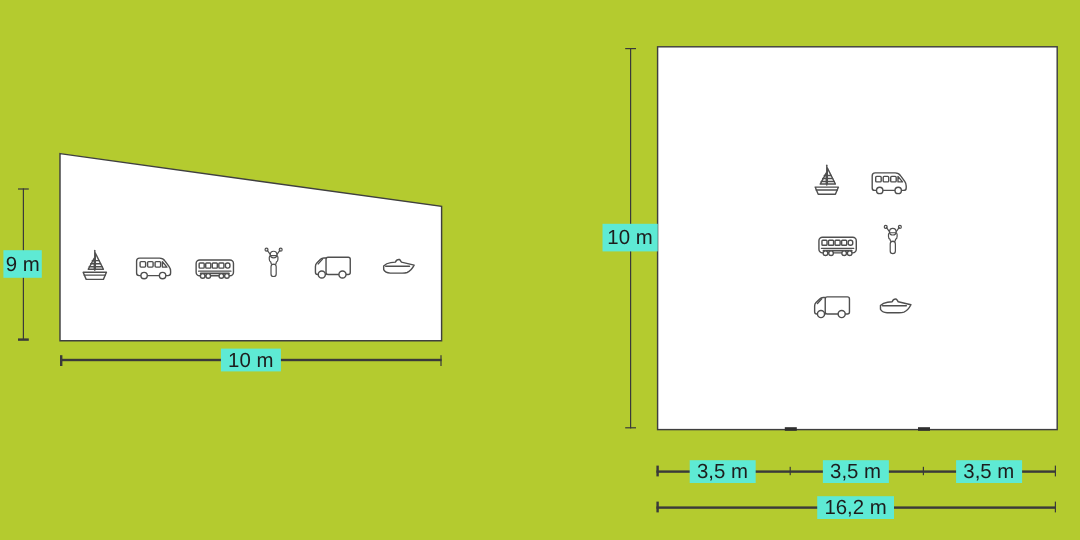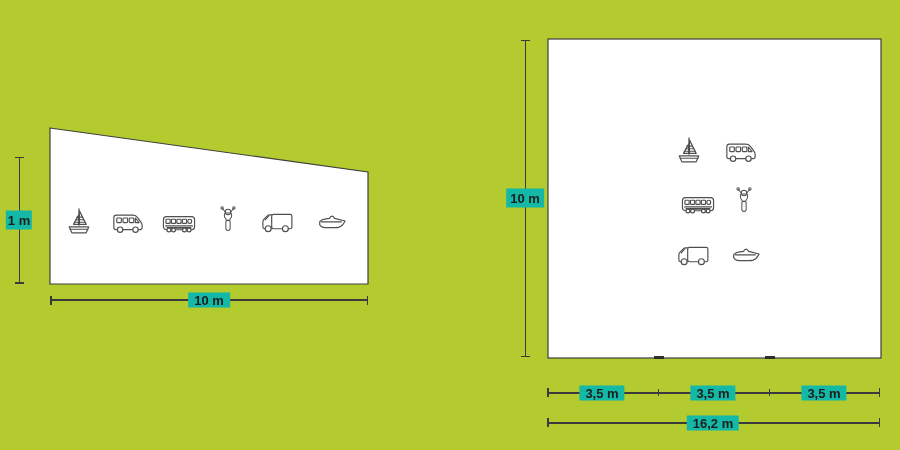--- a/index.html
+++ b/index.html
@@ -5,21 +5,21 @@
   html,body{margin:0;padding:0;}
   .canvas{
     position:relative;width:900px;height:450px;overflow:hidden;
     background:#b4cb2f;
     font-family:"Liberation Sans", sans-serif;
   }
   .shape-layer{position:absolute;left:0;top:0;}
   .dim-line{position:absolute;background:#3a3a3a;}
   .dim-label{
     position:absolute;transform:translate(-50%,-50%);
-    background:#14b8a6;color:#1d1d1d;font-size:13px;font-weight:700;
+    background:#5eead4;color:#1d1d1d;font-size:17px;font-weight:400;
     padding:1px 6px;white-space:nowrap;line-height:1;
   }
   .edge-tick{position:absolute;background:#2f2f2f;}
   .icon{position:absolute;transform:translate(-50%,-50%);}
   .icon svg{display:block;width:100%;height:100%;}
   .ico{stroke:#4f4f4f;stroke-width:1.4;fill:none;stroke-linecap:round;stroke-linejoin:round;}
   .ico-fill{stroke:#4f4f4f;stroke-width:1.4;fill:#ffffff;stroke-linecap:round;stroke-linejoin:round;}
 </style>
 </head>
 <body>
@@ -85,21 +85,21 @@
   </svg>
 
   <svg class="shape-layer" width="900" height="450" viewBox="0 0 900 450">
     <polygon points="50,128 368,172 368,284 50,284" fill="#ffffff" stroke="#3f3f3f" stroke-width="1.2"></polygon>
     <rect x="548" y="39" width="333" height="319" fill="#ffffff" stroke="#3f3f3f" stroke-width="1.2"></rect>
   </svg>
 
   <div class="dim-line" style="left:18.5px;top:157px;width:1.5px;height:126px;"></div>
   <div class="dim-line" style="left:14.5px;top:156.5px;width:9px;height:1.5px;"></div>
   <div class="dim-line" style="left:14.5px;top:282px;width:9px;height:1.5px;"></div>
-  <span class="dim-label" style="left:19px;top:220px;padding:3px 2px;">1 m</span>
+  <span class="dim-label" style="left:19px;top:220px;padding:3px 2px;">9 m</span>
 
   <div class="dim-line" style="left:50px;top:299px;width:318px;height:1.5px;"></div>
   <div class="dim-line" style="left:50px;top:295.5px;width:1.5px;height:9px;"></div>
   <div class="dim-line" style="left:366.5px;top:295.5px;width:1.5px;height:9px;"></div>
   <span class="dim-label" style="left:209px;top:300px;">10 m</span>
 
   <span class="icon" style="left:79px;top:221px;width:27px;height:29px;">
       <svg viewBox="0 0 32 34">
         <use href="#sym-sailboat"></use>
       </svg>

